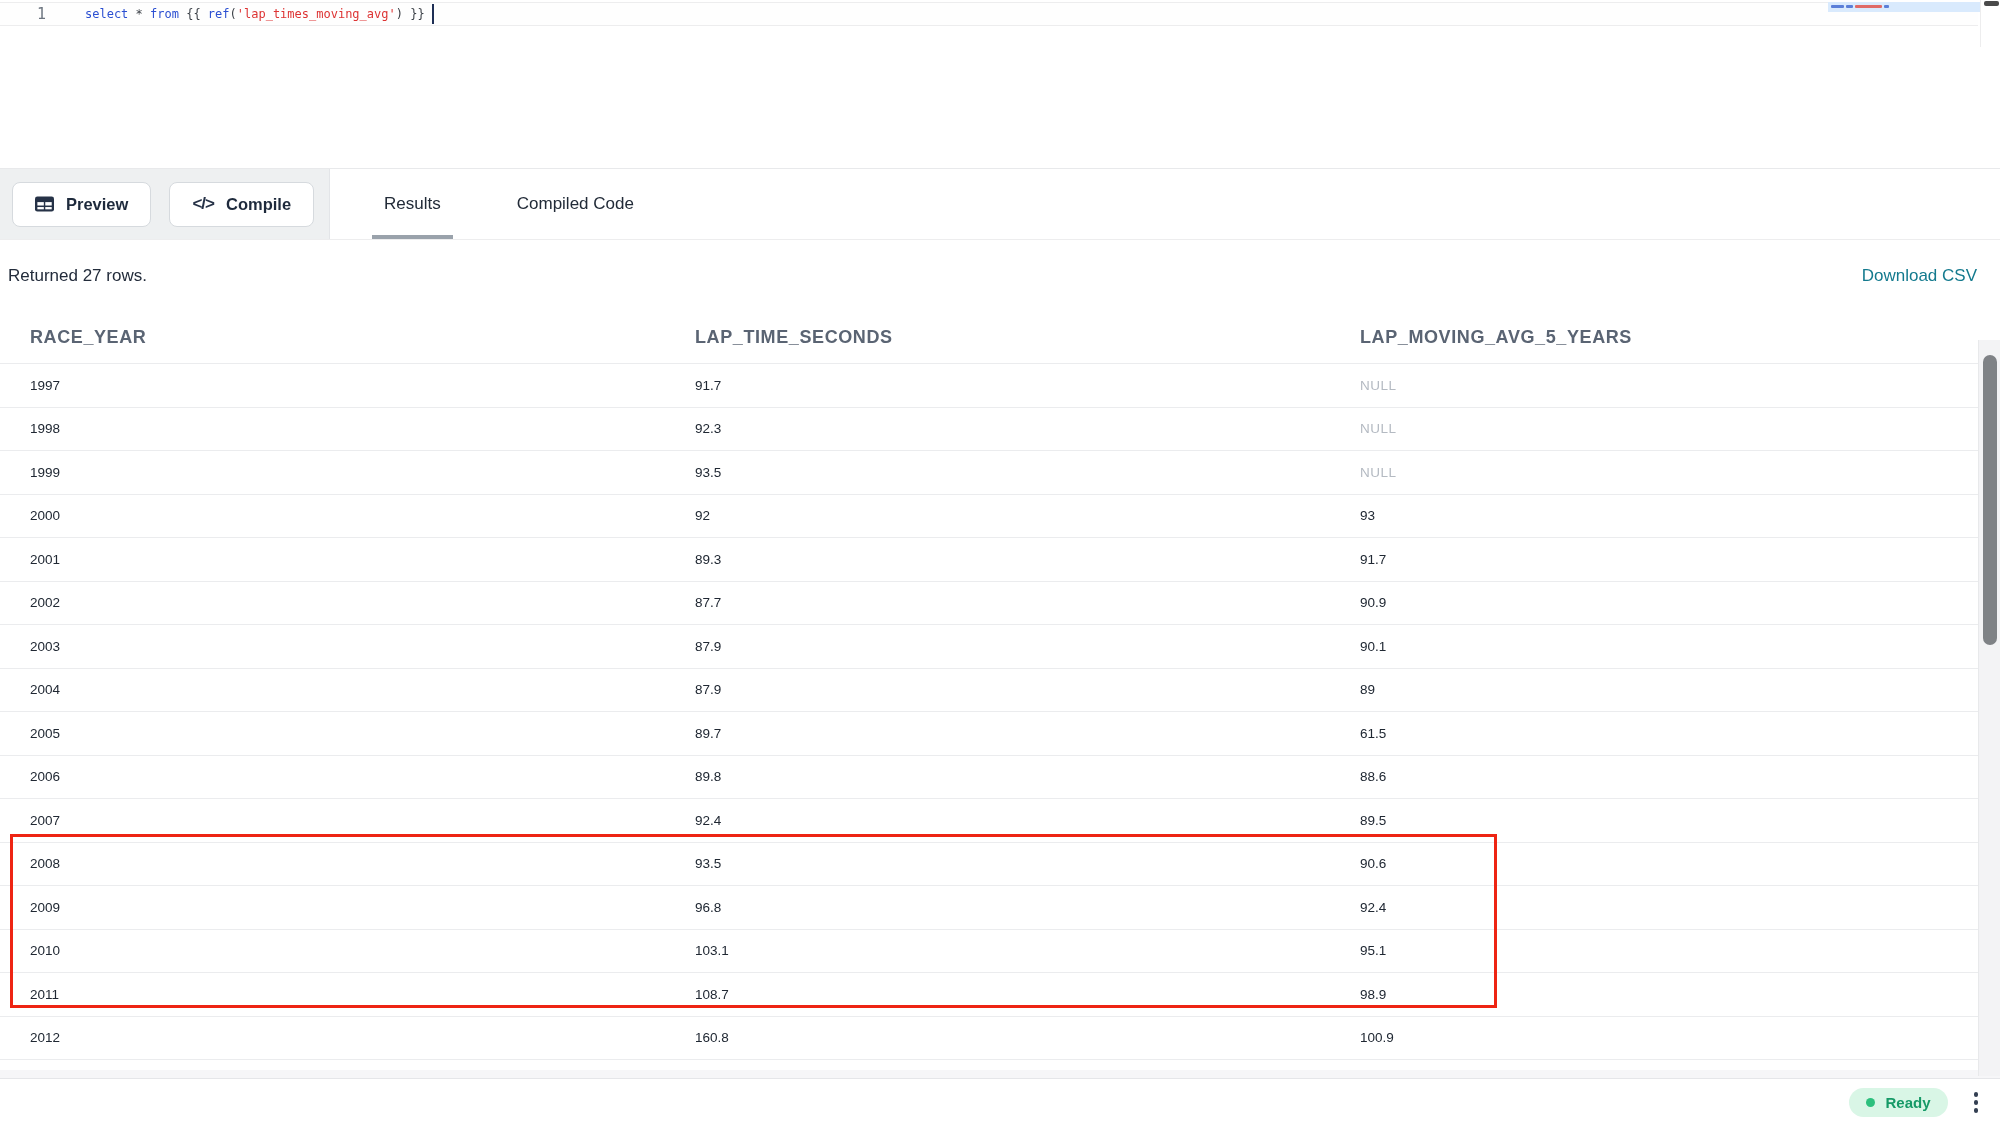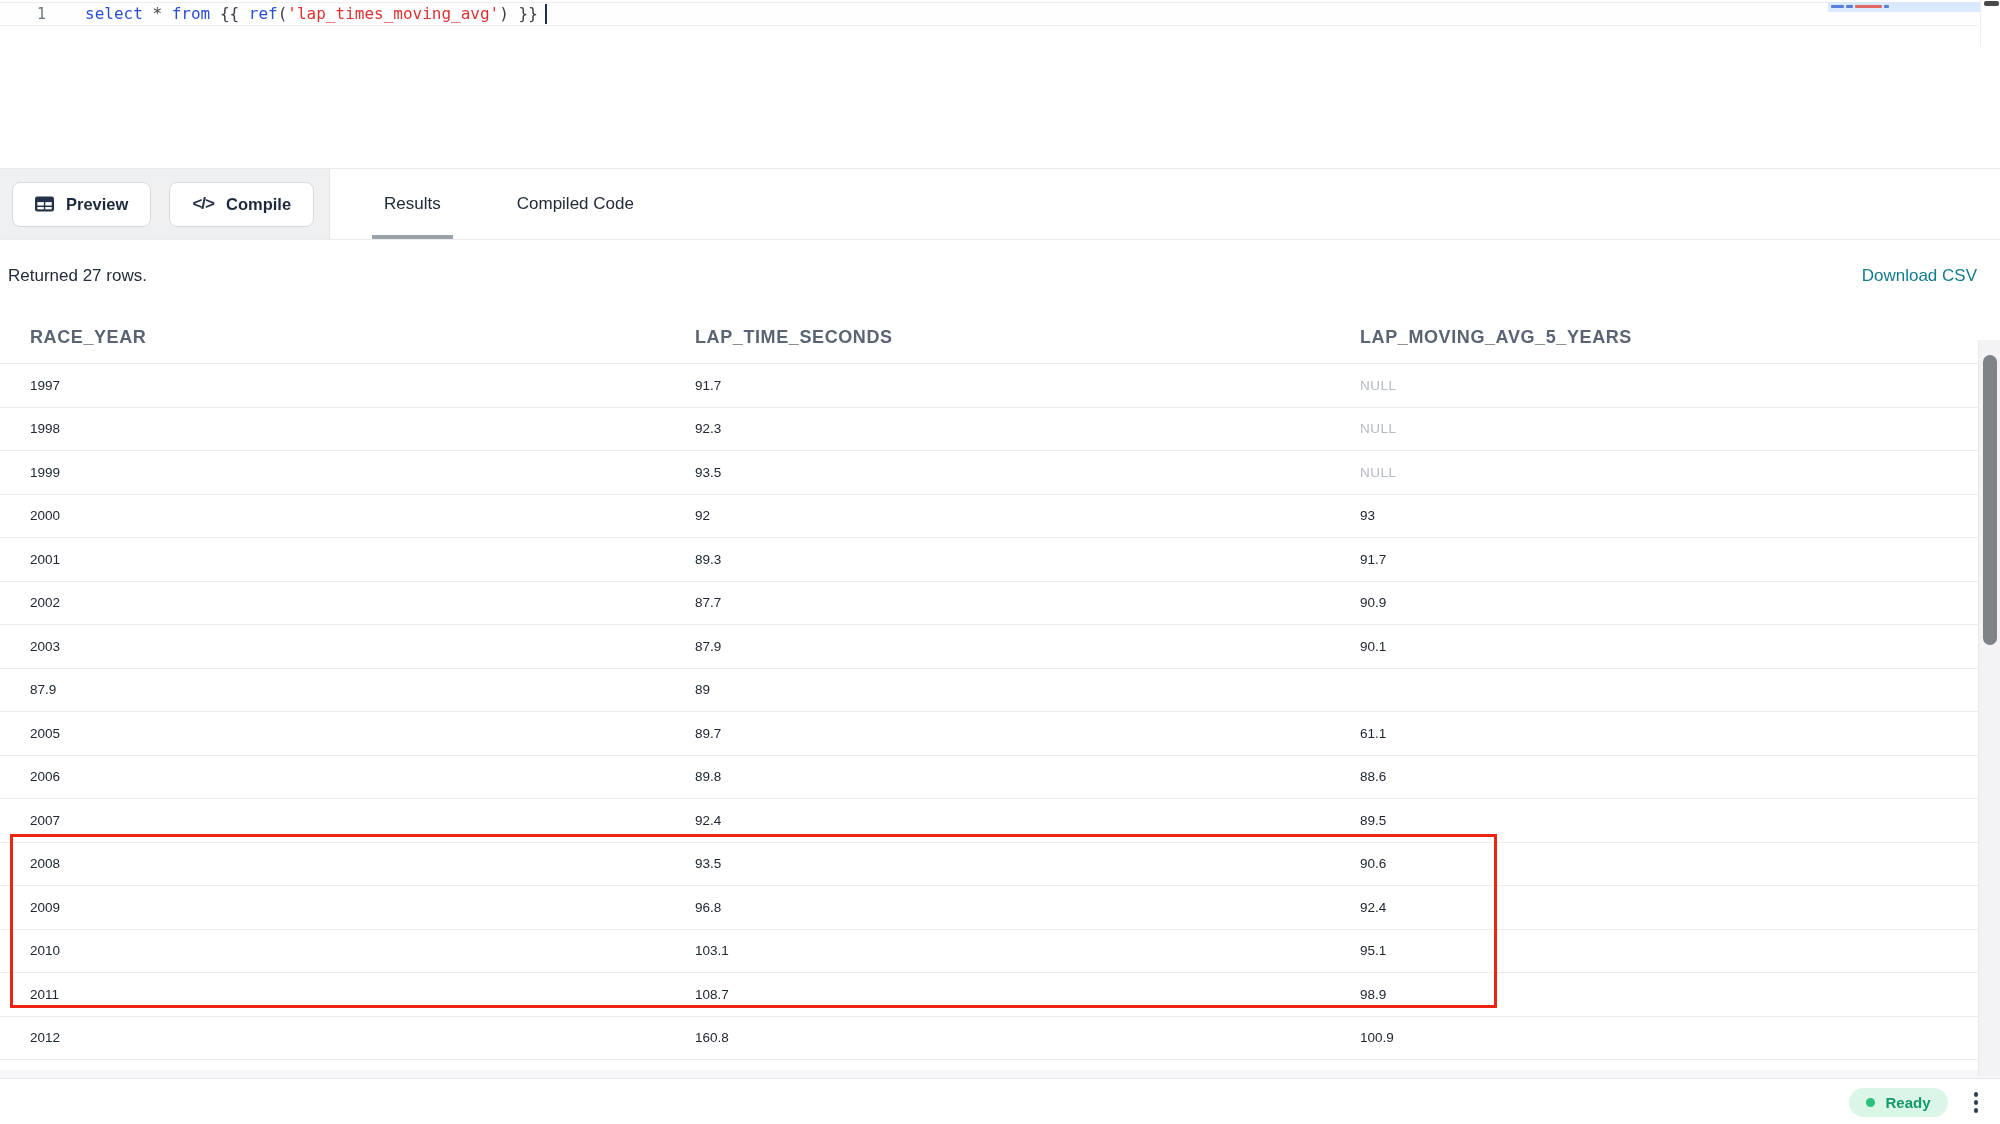--- a/index.html
+++ b/index.html
@@ -6,21 +6,21 @@
   html, body { width: 2000px; height: 1124px; background: #ffffff; overflow: hidden;
     font-family: "Liberation Sans", sans-serif; }
 
   
   .editor { position: relative; height: 168px; background: #fff; }
   .current-line { position: absolute; left: 0; right: 22px; top: 2px; height: 24px;
     border-top: 1px solid #ededee; border-bottom: 1px solid #ededee; background: #fefefe;
     display: flex; align-items: center; }
   .gutter { width: 85px; text-align: left; padding-left: 37px;
     font-family: "DejaVu Sans Mono", monospace; font-size: 15px; color: #6d7580; }
-  .code-line { font-family: "DejaVu Sans Mono", monospace; font-size: 16px;
+  .code-line { font-family: "DejaVu Sans Mono", monospace; font-size: 12px;
     white-space: pre; color: #3a3f46; }
   .tok-kw { color: #2b4fd2; }
   .tok-str { color: #dd3333; }
   .tok-punct { color: #3a3f46; }
   .cursor { display: inline-block; width: 2.5px; height: 20px; background: #1e2f55;
     vertical-align: middle; margin-left: 7px; }
   .minimap { position: absolute; top: 2px; right: 20px; width: 152px; height: 10px;
     background: #d9eafd; }
   .minimap-marks { position: absolute; left: 3px; top: 3px; height: 3px; display: flex; gap: 2px; }
   .mm { height: 3px; border-radius: 1px; }
@@ -181,28 +181,29 @@
     <div class="td">90.9</div>
   </div>
 
   <div class="grid-row">
     <div class="td">2003</div>
     <div class="td">87.9</div>
     <div class="td">90.1</div>
   </div>
 
   <div class="grid-row">
+    <div class="td">2004</div>
     <div class="td">87.9</div>
     <div class="td">89</div>
   </div>
 
   <div class="grid-row">
     <div class="td">2005</div>
     <div class="td">89.7</div>
-    <div class="td">61.1</div>
+    <div class="td">61.5</div>
   </div>
 
   <div class="grid-row">
     <div class="td">2006</div>
     <div class="td">89.8</div>
     <div class="td">88.6</div>
   </div>
 
   <div class="grid-row">
     <div class="td">2007</div>

